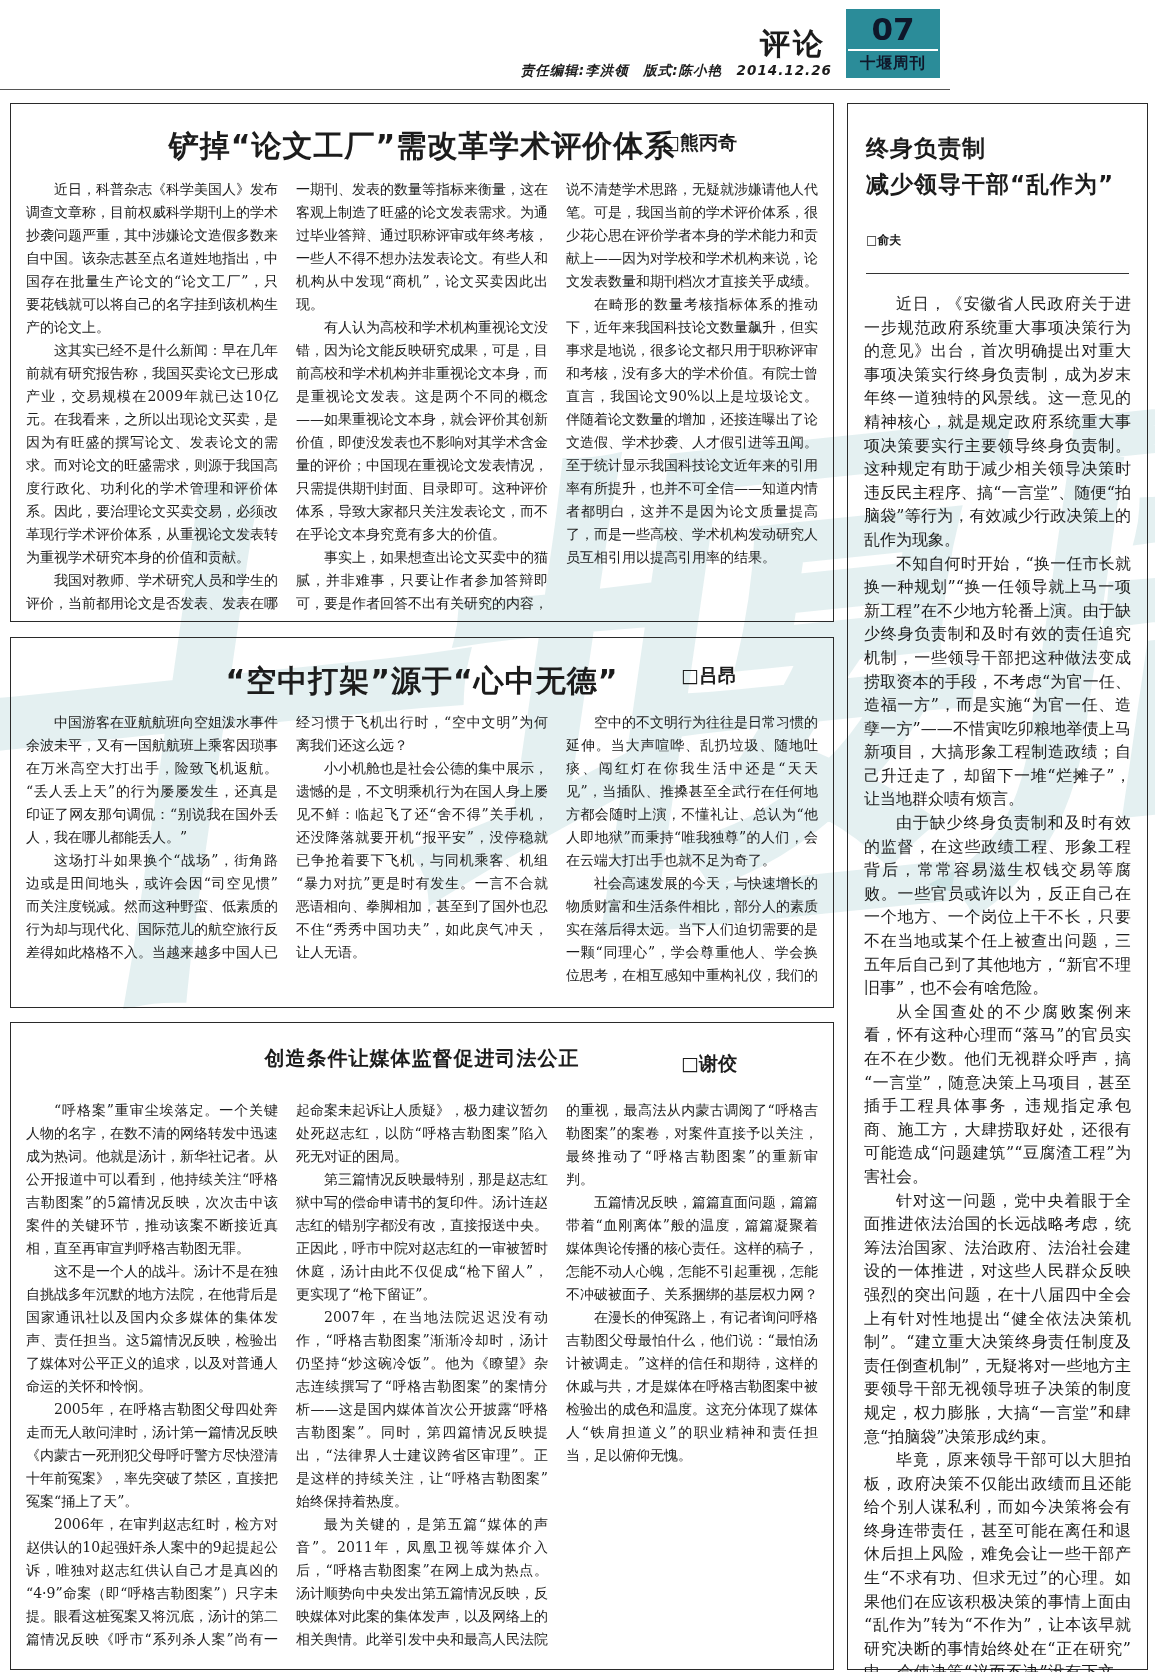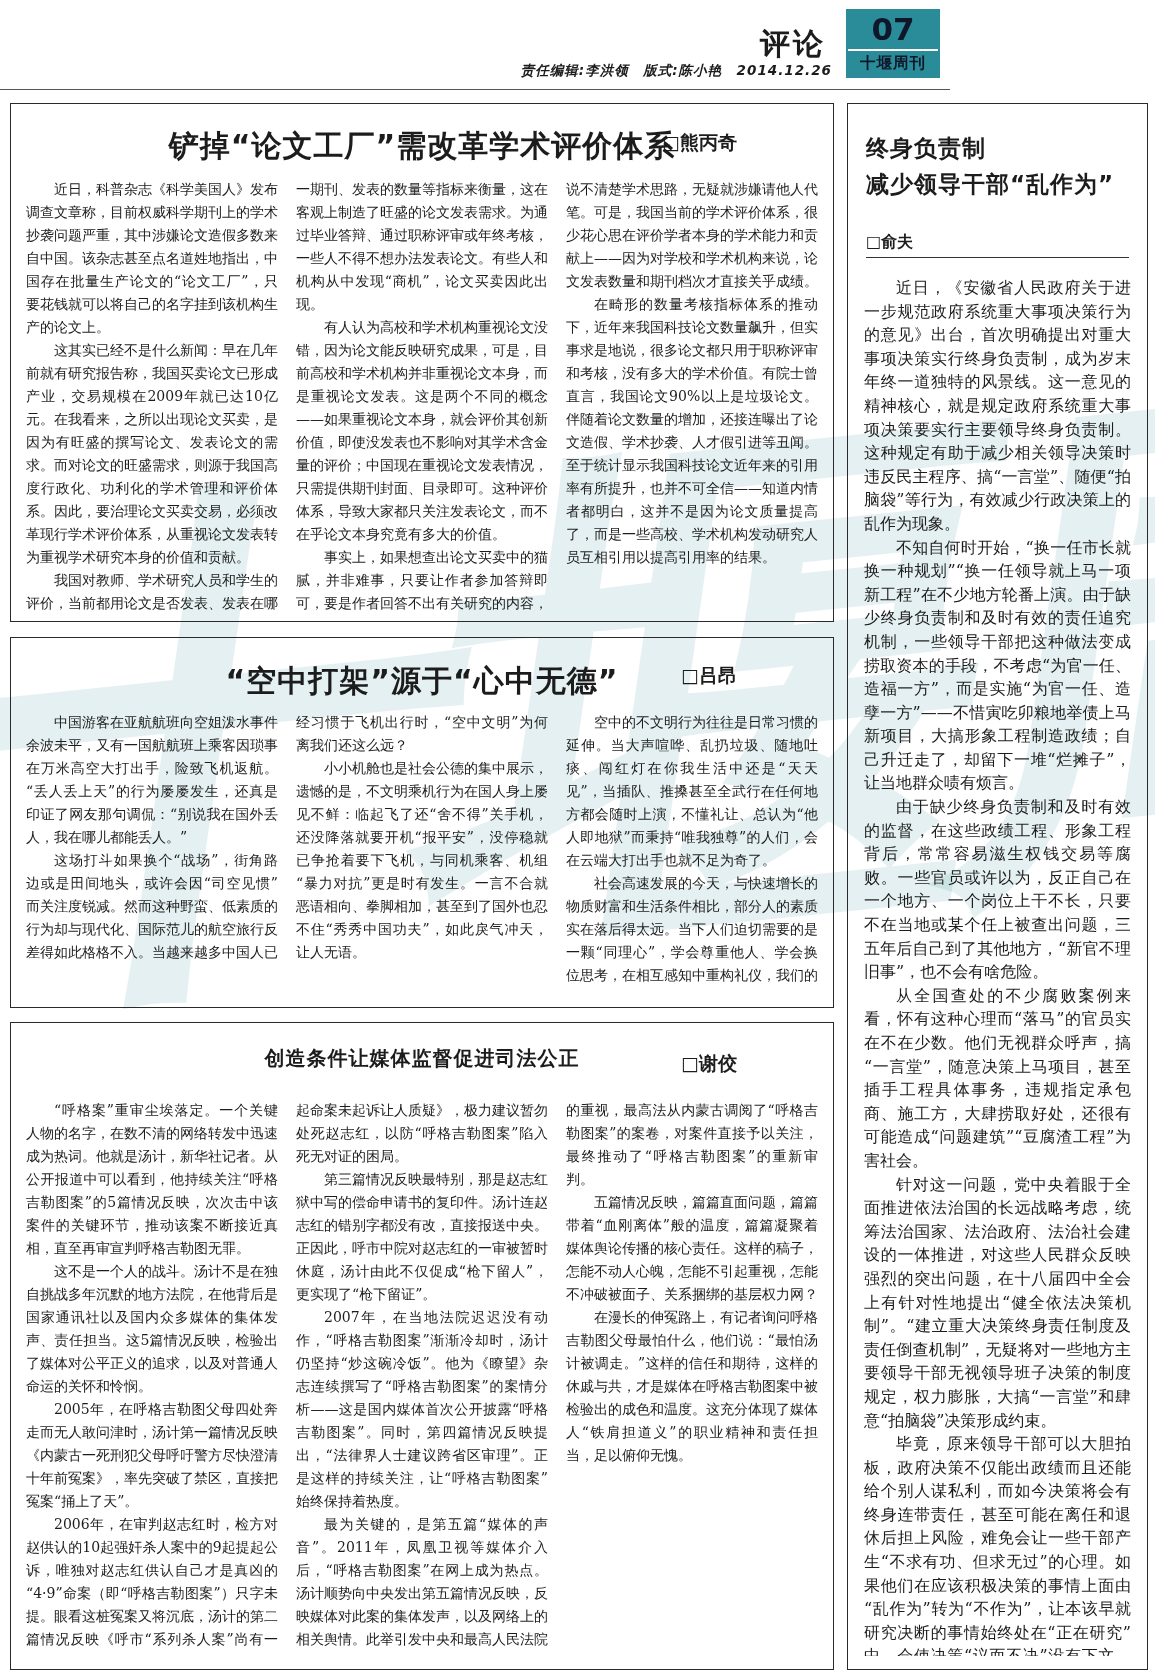--- a/index.html
+++ b/index.html
@@ -77,22 +77,22 @@
   
   .sidebar-box{
     position:absolute;left:847px;top:103px;width:301px;height:1567px;
     border:1px solid #2a2a2a;box-sizing:border-box;z-index:1;
   }
   .sidebar-title{
     margin:26px 18px 0 18px;font-size:23px;font-weight:bold;line-height:36px;
     font-family:"DejaVu Sans","Liberation Sans",sans-serif;letter-spacing:1px;
   }
   .sidebar-author{
-    display:block;margin:30px 18px 0 18px;padding-bottom:4px;
-    font-size:16px;font-weight:bold;
+    display:block;margin:30px 18px 0 18px;padding-bottom:24px;
+    font-size:12px;font-weight:bold;
     font-family:"DejaVu Sans","Liberation Sans",sans-serif;
     border-bottom:1.5px solid #333;
   }
   .sidebar-body{
     margin:18px 16px 0 16px;height:1380px;overflow:hidden;
     text-align:justify;font-size:16px;line-height:23.6px;
   }
   .sidebar-body p{margin:0;text-indent:2em;}
 </style>
 </head>

